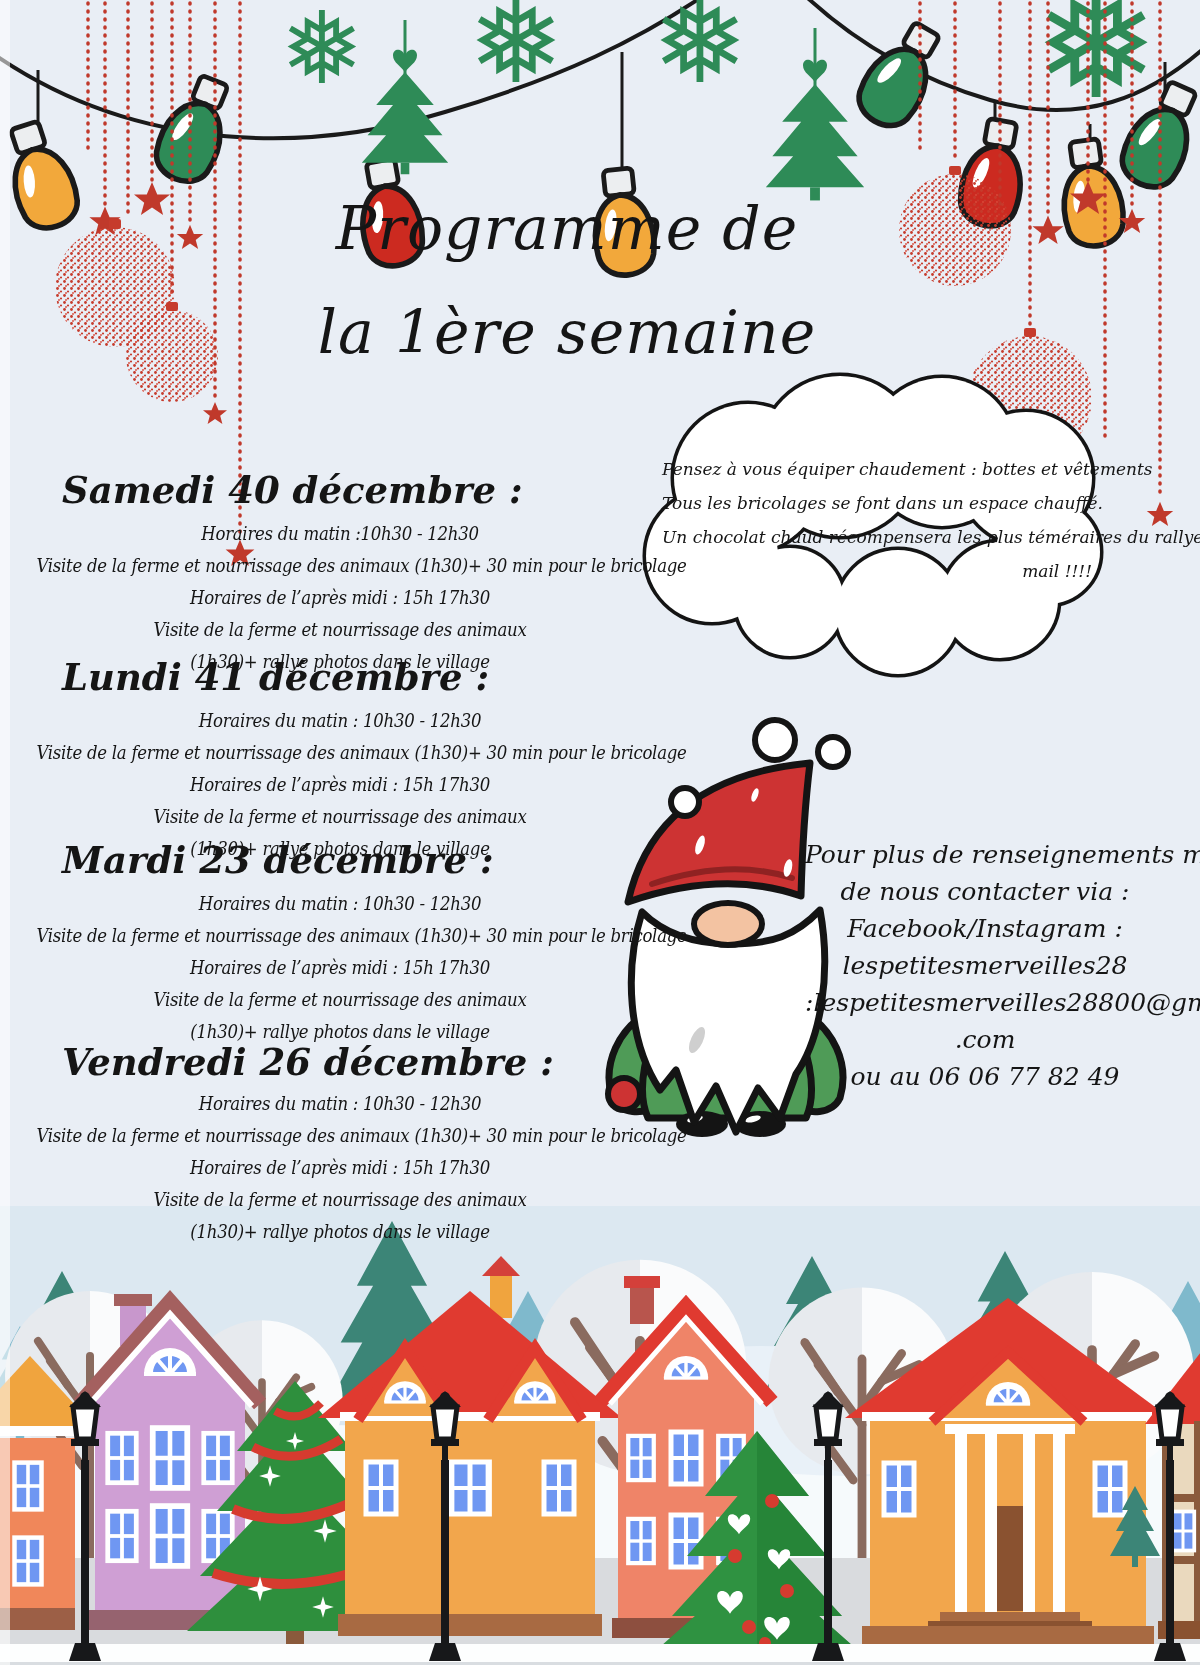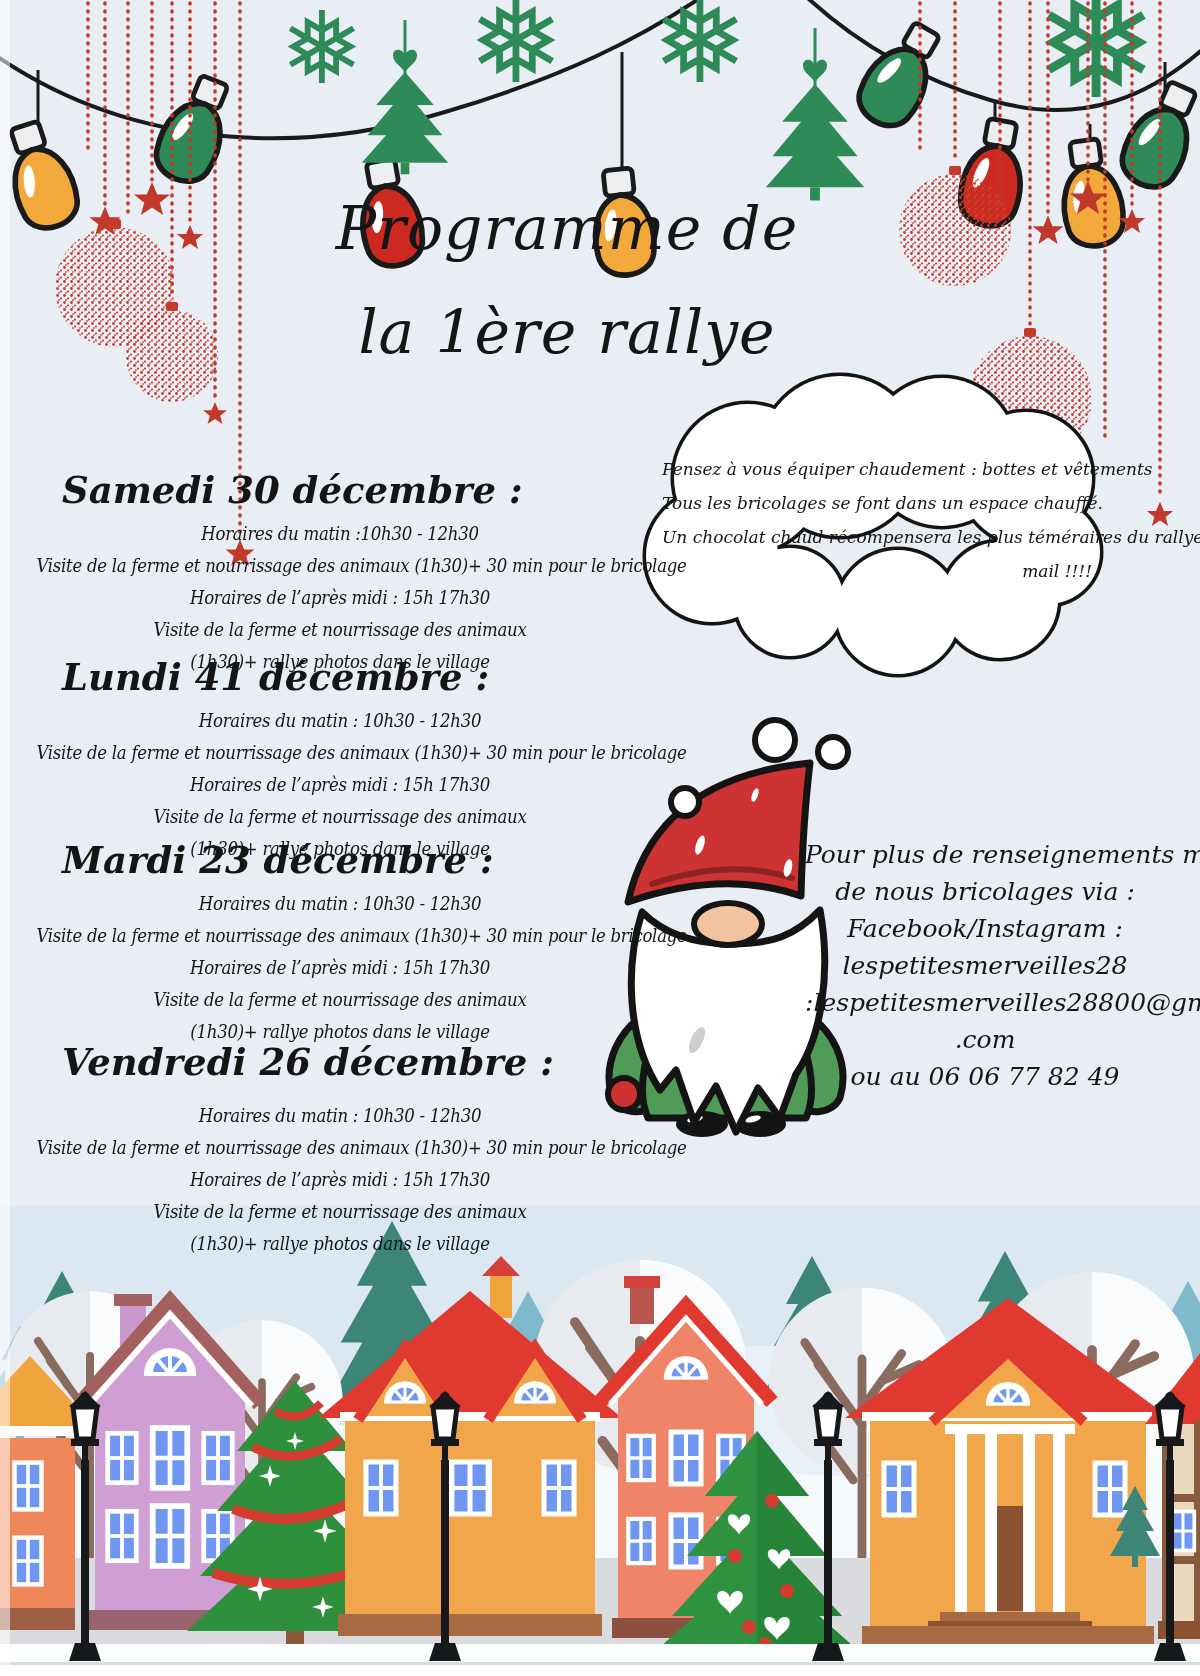--- a/index.html
+++ b/index.html
@@ -382,25 +382,25 @@
     <rect x="0" y="459" width="1200" height="11" fill="#ffffff"></rect>
 
     <use href="#lamp" transform="translate(85,245)"></use>
     <use href="#lamp" transform="translate(445,245)"></use>
     <use href="#lamp" transform="translate(828,245)"></use>
     <use href="#lamp" transform="translate(1170,245)"></use>
   </svg>
 
   <div class="abs title z5">
     <div>Programme de</div>
-    <div>la 1ère rallye</div>
+    <div>la 1ère semaine</div>
   </div>
 
   <div class="abs sched z5" style="top:468px">
-    <h2>Samedi 30 décembre :</h2>
+    <h2>Samedi 40 décembre :</h2>
     <div class="sline">Horaires du matin :10h30 - 12h30</div>
     <div class="sline">Visite de la ferme et nourrissage des animaux (1h30)+ 30 min pour le bricolage</div>
     <div class="sline">Horaires de l’après midi : 15h 17h30</div>
     <div class="sline">Visite de la ferme et nourrissage des animaux</div>
     <div class="sline">(1h30)+ rallye photos dans le village</div>
   </div>
 
   <div class="abs sched z5" style="top:655px">
     <h2>Lundi 41 décembre :</h2>
     <div class="sline">Horaires du matin : 10h30 - 12h30</div>
@@ -413,38 +413,38 @@
   <div class="abs sched z5" style="top:838px">
     <h2>Mardi 23 décembre :</h2>
     <div class="sline">Horaires du matin : 10h30 - 12h30</div>
     <div class="sline">Visite de la ferme et nourrissage des animaux (1h30)+ 30 min pour le bricolage</div>
     <div class="sline">Horaires de l’après midi : 15h 17h30</div>
     <div class="sline">Visite de la ferme et nourrissage des animaux</div>
     <div class="sline">(1h30)+ rallye photos dans le village</div>
   </div>
 
   <div class="abs sched z5" style="top:1040px">
-    <h2 style="margin-bottom:16px">Vendredi 26 décembre :</h2>
+    <h2 style="margin-bottom:4px">Vendredi 26 décembre :</h2>
     <div class="sline">Horaires du matin : 10h30 - 12h30</div>
     <div class="sline">Visite de la ferme et nourrissage des animaux (1h30)+ 30 min pour le bricolage</div>
     <div class="sline">Horaires de l’après midi : 15h 17h30</div>
     <div class="sline">Visite de la ferme et nourrissage des animaux</div>
     <div class="sline">(1h30)+ rallye photos dans le village</div>
   </div>
 
   <div class="abs bubble-text z5">
     <div>Pensez à vous équiper chaudement : bottes et vêtements</div>
     <div>Tous les bricolages se font dans un espace chauffé.</div>
     <div>Un chocolat chaud récompensera les plus téméraires du rallye</div>
     <div>mail !!!!</div>
   </div>
 
   <div class="abs contact z5">
     <div>Pour plus de renseignements merci</div>
-    <div>de nous bricolages via :</div>
+    <div>de nous contacter via :</div>
     <div>Facebook/Instagram :</div>
     <div>lespetitesmerveilles28</div>
     <div>:lespetitesmerveilles28800@gmail</div>
     <div>.com</div>
     <div>ou au 06 06 77 82 49</div>
   </div>
 
   <div class="edge"></div>
 </div>
 

